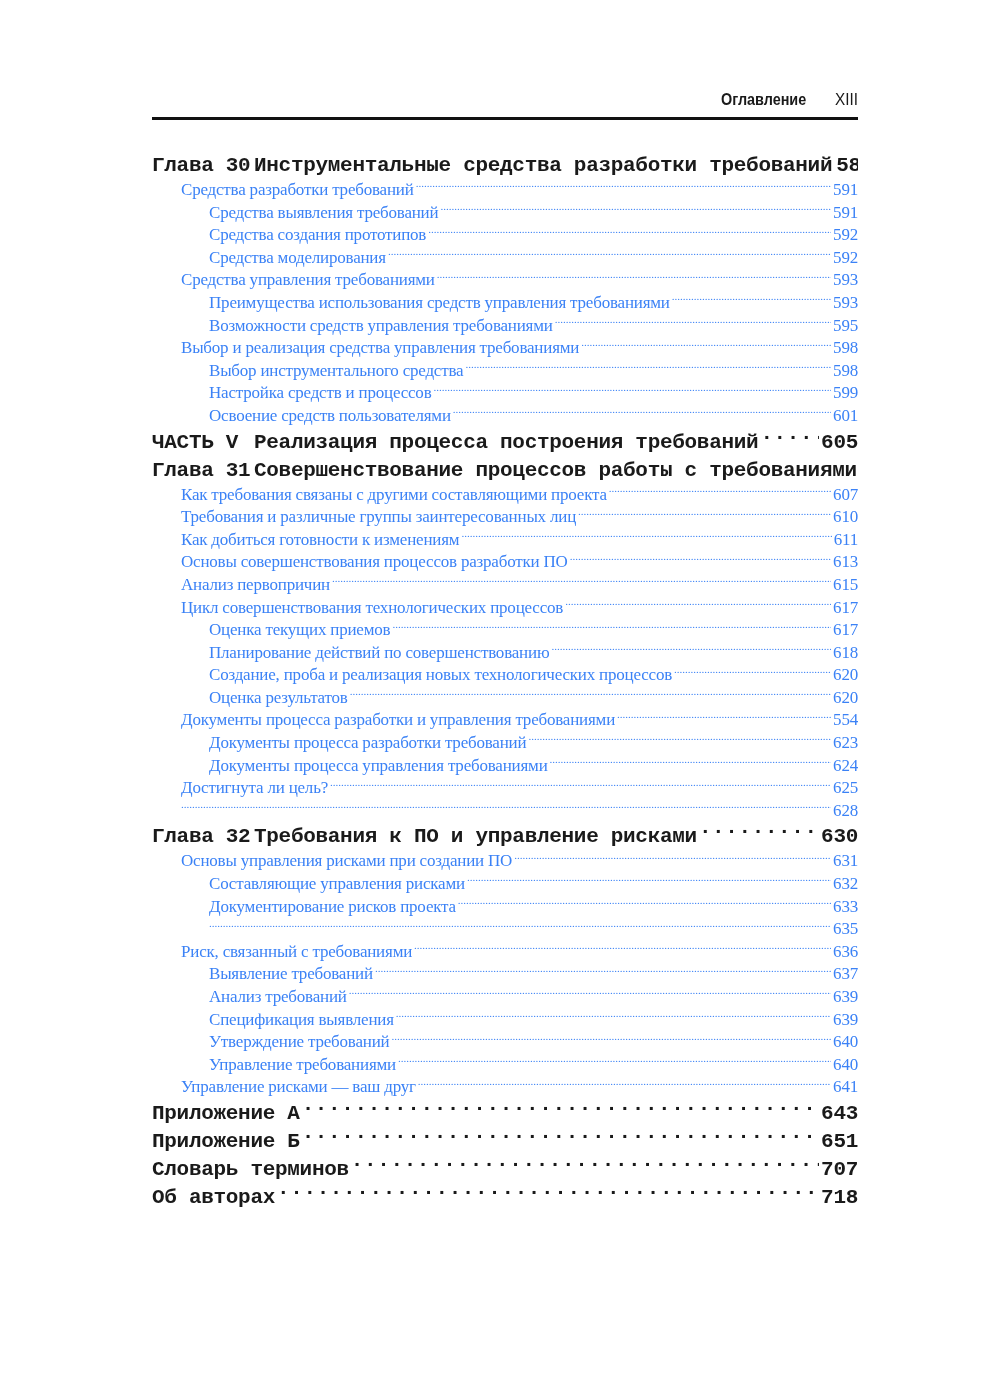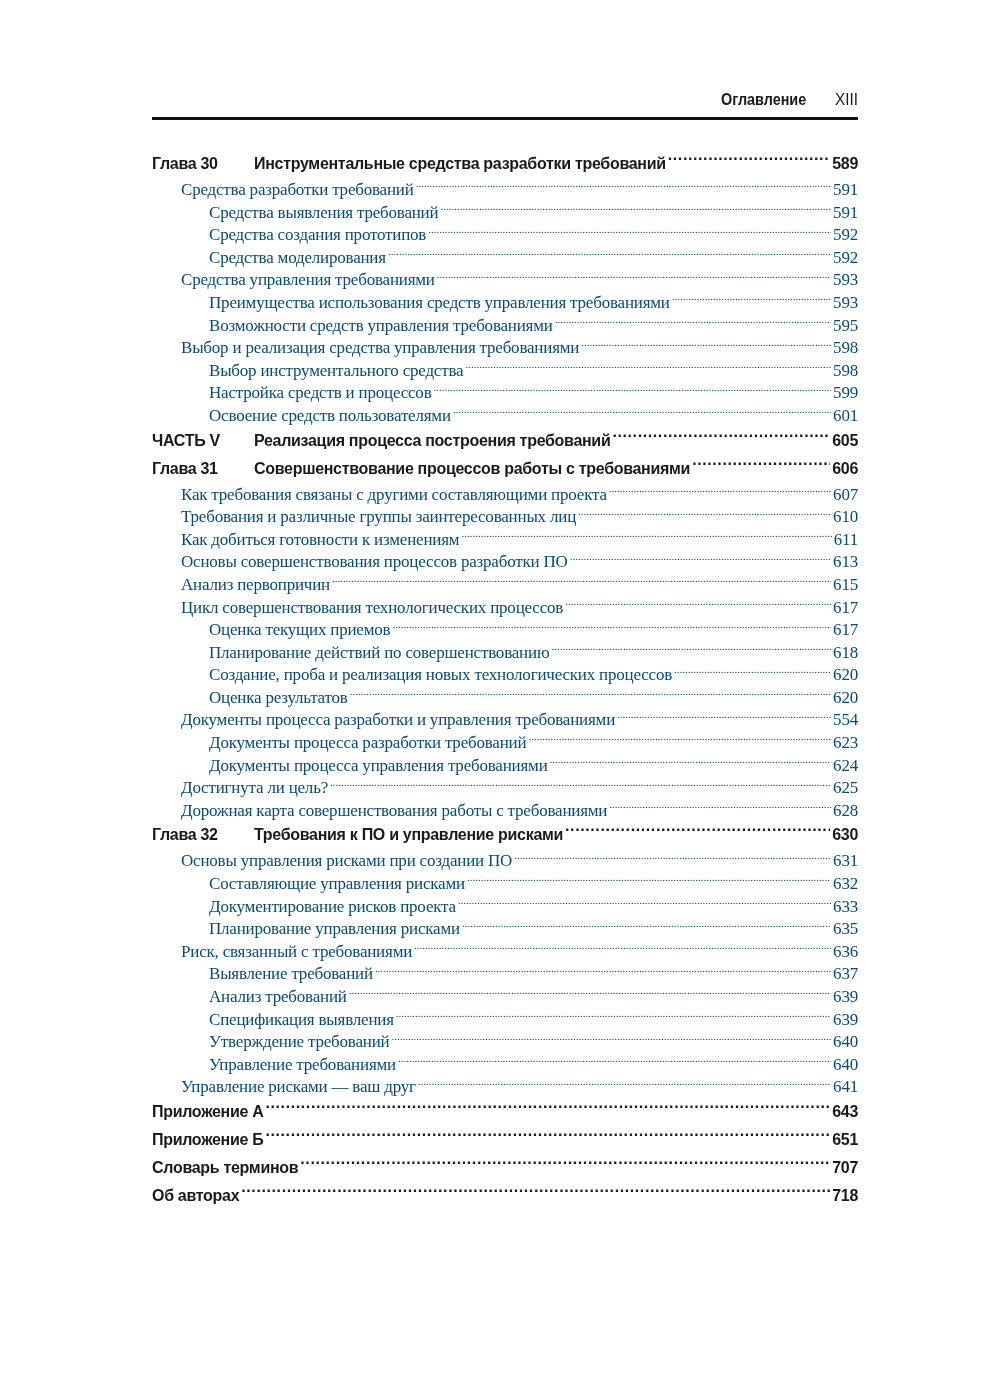--- a/index.html
+++ b/index.html
@@ -15,27 +15,27 @@
   .toc { position: absolute; left: 152px; top: 150px; width: 706px; }
   .row { display: flex; align-items: baseline; white-space: nowrap; overflow: hidden; }
   .row .title { flex: 0 0 auto; padding-right: 2px; }
   .row .dots { flex: 1 1 auto; overflow: hidden; position: relative; height: 1em; }
   .row .dots::after {
     content: "........................................................................................................................................................................................................................................................................................";
     position: absolute; left: 0; bottom: 0; letter-spacing: 1px; white-space: nowrap;
   }
   .row .page { flex: 0 0 auto; padding-left: 2px; }
   .bold {
-    font-family: Liberation Sans, sans-serif; font-weight: bold; font-size: 16px;
+    font-family: Liberation Mono, monospace; font-weight: bold; font-size: 21px;
     height: 28px; line-height: 28px; letter-spacing: -0.3px;
   }
   .bold .dots::after { letter-spacing: 0.6px; }
   .bold .num { display: inline-block; width: 102px; }
   .sec {
-    font-family: "Liberation Serif", serif; font-size: 17px; color: #0c4a6e;
+    font-family: "Liberation Serif", serif; font-size: 17px; color: #3b82f6;
     height: 22.6px; line-height: 22.6px; letter-spacing: -0.2px;
   }
   .sec .dots::after { letter-spacing: 0px; font-size: 11px; }
   .lvl1 { padding-left: 29px; }
   .lvl2 { padding-left: 57px; }
 </style>
 </head>
 <body>
 
 <div class="header">
@@ -184,21 +184,20 @@
       <span class="title">Документы процесса управления требованиями</span>
       <span class="dots"></span>
       <span class="page">624</span>
     </div>
   <div class="row sec lvl1">
       <span class="title">Достигнута ли цель?</span>
       <span class="dots"></span>
       <span class="page">625</span>
     </div>
   <div class="row sec lvl1">
-      <span class="title">Дорожная карта совершенствования работы с требованиями</span>
       <span class="dots"></span>
       <span class="page">628</span>
     </div>
 
   <div class="row bold">
     <span class="title"><span class="num">Глава 32</span><span>Требования к ПО и управление рисками</span></span>
     <span class="dots"></span>
     <span class="page">630</span>
   </div>
 
@@ -211,21 +210,20 @@
       <span class="title">Составляющие управления рисками</span>
       <span class="dots"></span>
       <span class="page">632</span>
     </div>
   <div class="row sec lvl2">
       <span class="title">Документирование рисков проекта</span>
       <span class="dots"></span>
       <span class="page">633</span>
     </div>
   <div class="row sec lvl2">
-      <span class="title">Планирование управления рисками</span>
       <span class="dots"></span>
       <span class="page">635</span>
     </div>
   <div class="row sec lvl1">
       <span class="title">Риск, связанный с требованиями</span>
       <span class="dots"></span>
       <span class="page">636</span>
     </div>
   <div class="row sec lvl2">
       <span class="title">Выявление требований</span>

